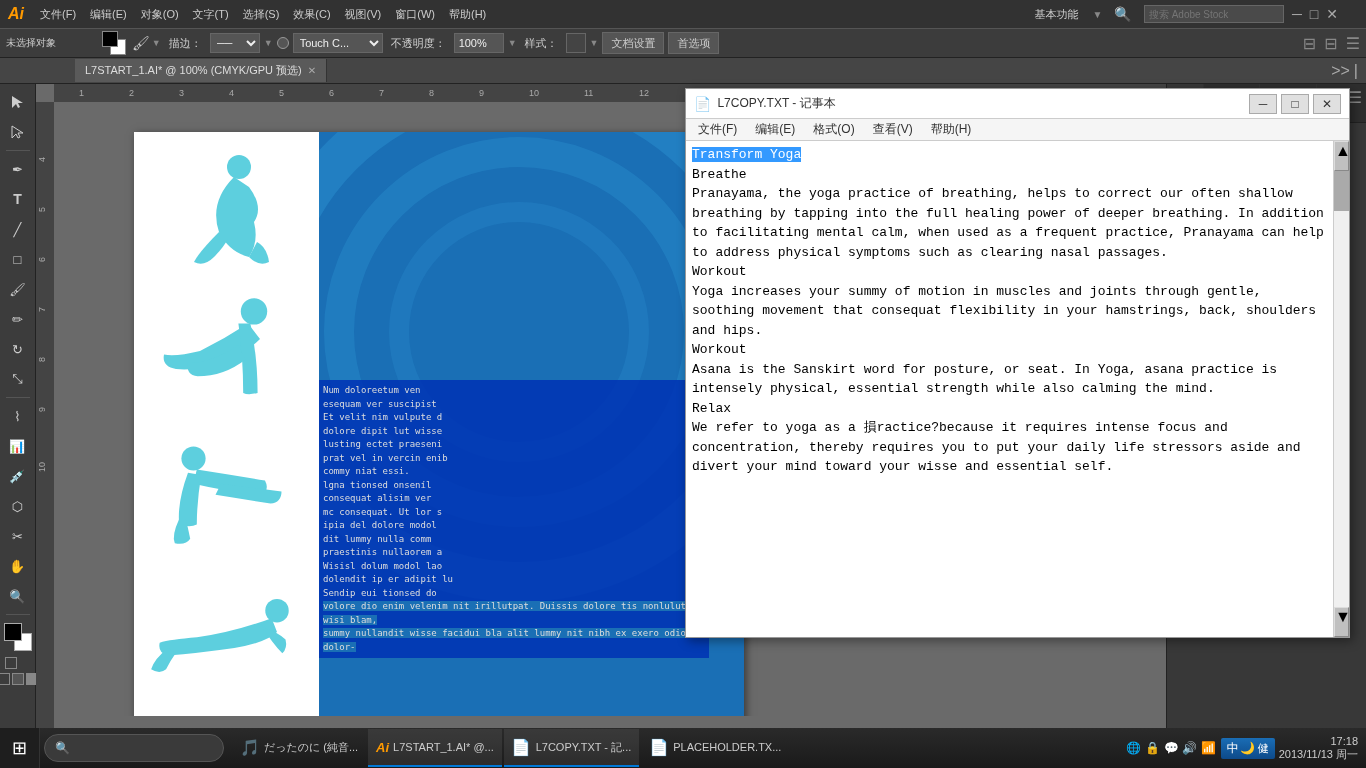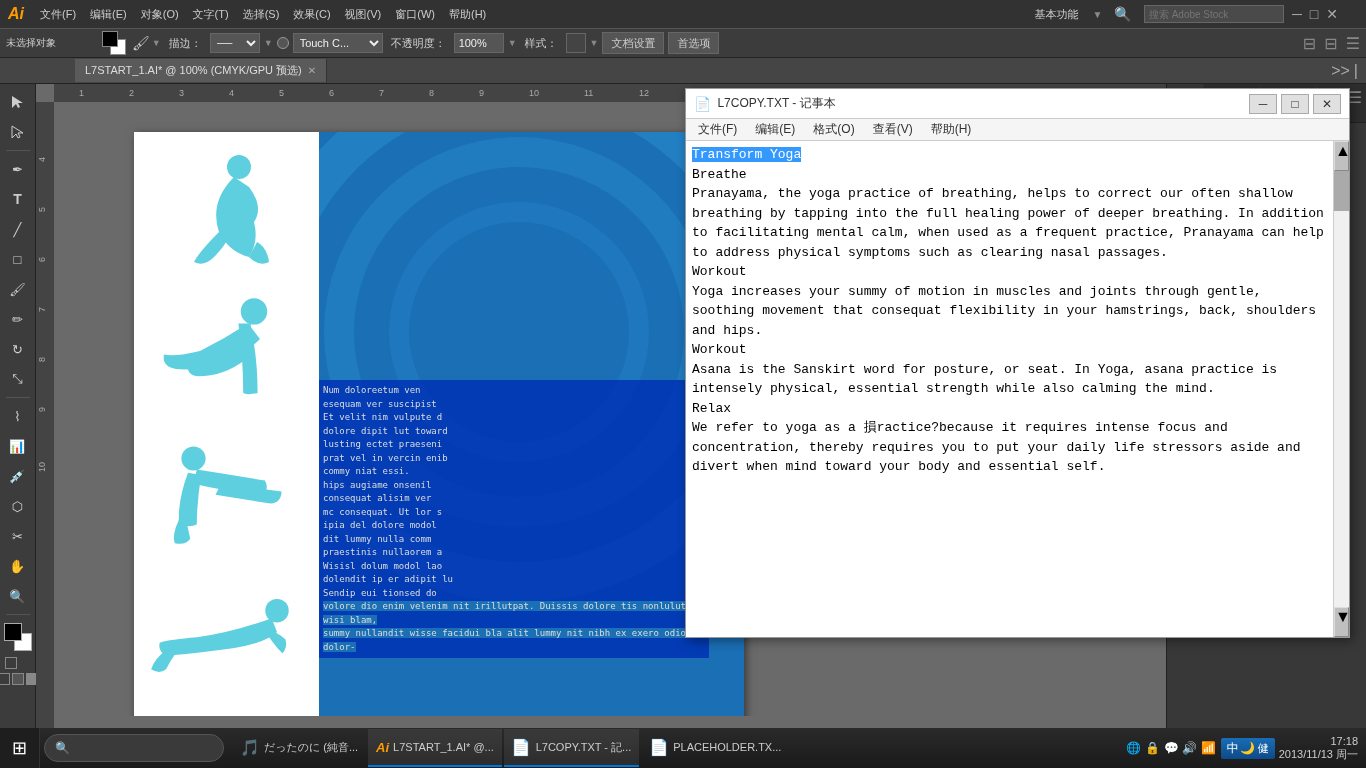--- a/index.html
+++ b/index.html
@@ -645,25 +645,25 @@
             <circle cx="200" cy="200" r="180" fill="none" stroke="#2a90d0" stroke-width="30" opacity="0.4"></circle>
             <circle cx="200" cy="200" r="120" fill="none" stroke="#2a90d0" stroke-width="20" opacity="0.3"></circle>
           </svg>
         </div>
 
         <div class="text-overlay">
           <div style="font-family:monospace; font-size:9px; color:#ddd; line-height:1.5;">
             <span>Num doloreetum ven</span><br>
             <span>esequam ver suscipist</span><br>
             <span>Et velit nim vulpute d</span><br>
-            <span>dolore dipit lut toward</span><br>
+            <span>dolore dipit lut wisse</span><br>
             <span>lusting ectet praeseni</span><br>
             <span>prat vel in vercin enib</span><br>
             <span>commy niat essi.</span><br>
-            <span>hips augiame onseníl</span><br>
+            <span>lgna tionsed onseníl</span><br>
             <span>consequat alisim ver</span><br>
             <span>mc consequat. Ut lor s</span><br>
             <span>ipia del dolore modol</span><br>
             <span>dit lummy nulla comm</span><br>
             <span>praestinis nullaorem a</span><br>
             <span>Wisisl dolum modol lao</span><br>
             <span>dolendit ip er adipit lu</span><br>
             <span>Sendip eui tionsed do</span><br>
             <span style="background:#1a6fb5; color:#ddd;">volore dio enim velenim nit irillutpat. Duissis dolore tis nonlulut wisi blam,</span><br>
             <span style="background:#1a6fb5; color:#ddd;">summy nullandit wisse facidui bla alit lummy nit nibh ex exero odio od dolor-</span>
@@ -732,21 +732,21 @@
 <span>Workout</span>
 <span>Yoga increases your summy of motion in muscles and joints through gentle,</span>
 <span>soothing movement that consequat flexibility in your hamstrings, back, shoulders</span>
 <span>and hips.</span>
 <span>Workout</span>
 <span>Asana is the Sanskirt word for posture, or seat. In Yoga, asana practice is</span>
 <span>intensely physical, essential strength while also calming the mind.</span>
 <span>Relax</span>
 <span>We refer to yoga as a 損ractice?because it requires intense focus and</span>
 <span>concentration, thereby requires you to put your daily life stressors aside and</span>
-<span>divert when mind toward your body and essential self.</span></div>
+<span>divert your mind toward your wisse and essential self.</span></div>
     <div class="notepad-scrollbar">
       <div style="position:absolute; top:0; left:0; right:0; height:30px; background:#c0c0c0; border:1px outset #ddd; cursor:pointer;">▲</div>
       <div style="position:absolute; top:30px; left:0; right:0; height:40px; background:#aaa; cursor:grab;"></div>
       <div style="position:absolute; bottom:0; left:0; right:0; height:30px; background:#c0c0c0; border:1px outset #ddd; cursor:pointer;">▼</div>
     </div>
   </div>
 </div>
 
 <div class="taskbar">
   <div class="taskbar-start">⊞</div>

